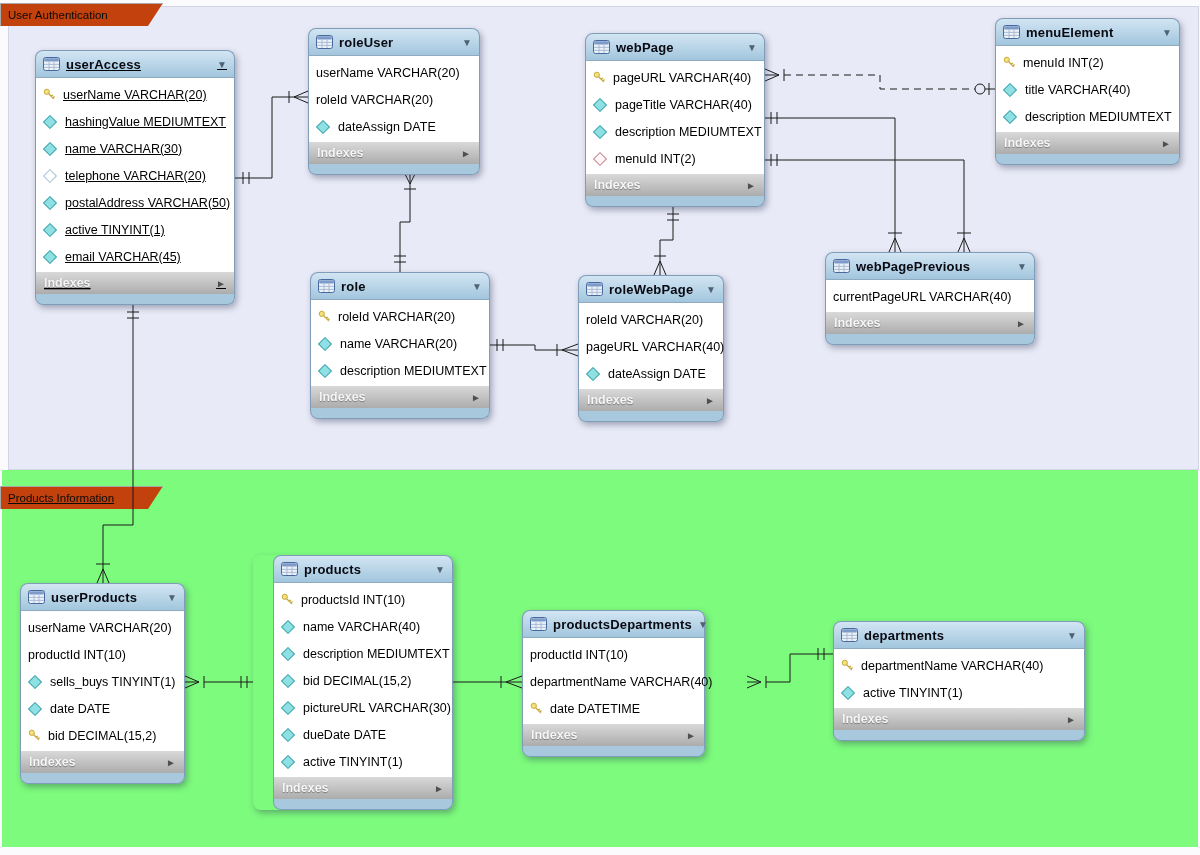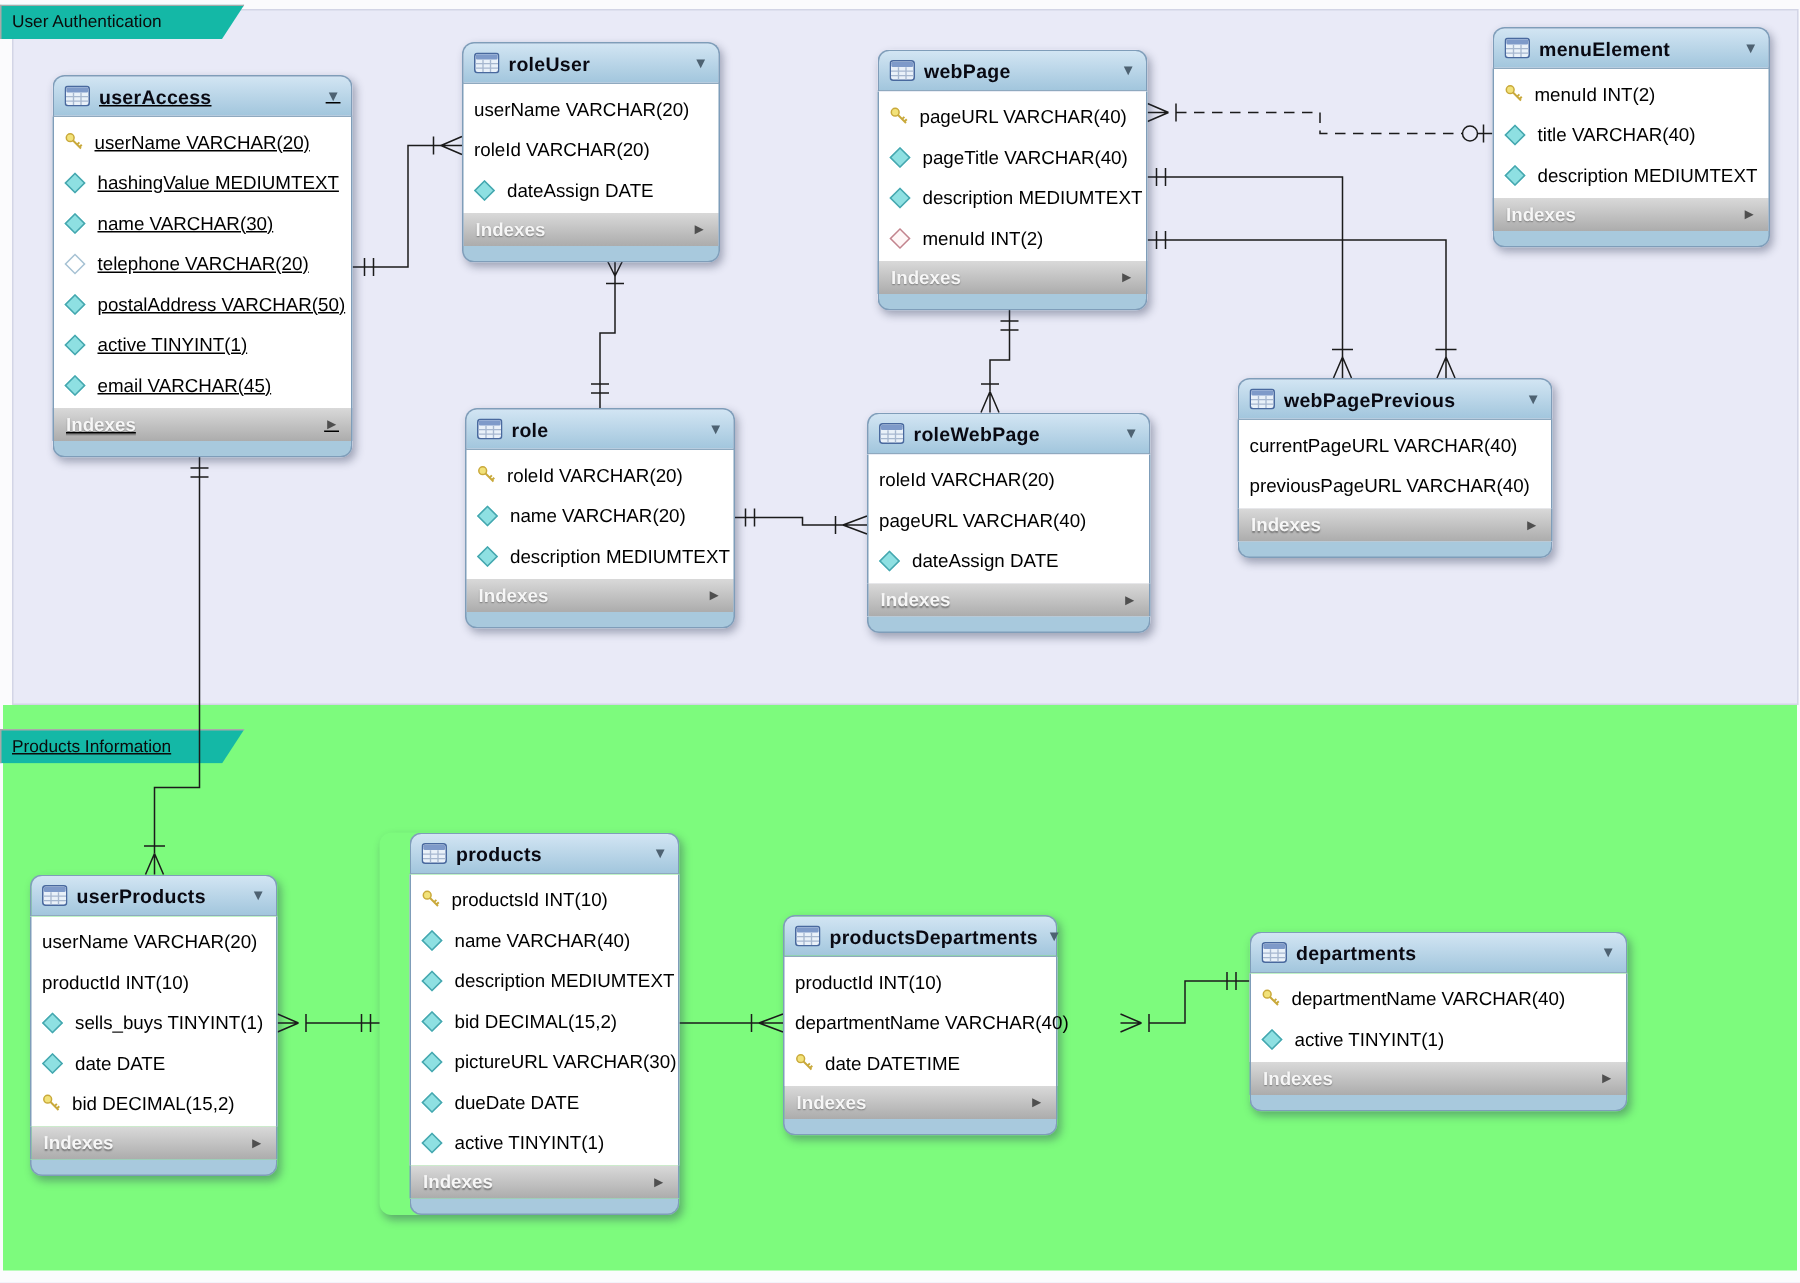--- a/index.html
+++ b/index.html
@@ -8,21 +8,21 @@
     background:#FBFBFD;
     font-family:"Liberation Sans","DejaVu Sans",sans-serif;
     -webkit-font-smoothing:antialiased;
   }
   
   .section{position:absolute;z-index:0;}
   .section-auth{left:8px;top:6px;width:1189px;height:462px;background:#E9EAF7;border:1px solid #D3D5E6;}
   .section-products{left:2px;top:470px;width:1196px;height:377px;background:#7DFB7D;}
   .section-tab{
     position:absolute;z-index:1;height:23px;width:163px;
-    background:#14b8a6;border:1px solid #A9A9A9;border-bottom:none;
+    background:#c2410c;border:1px solid #A9A9A9;border-bottom:none;
     clip-path:polygon(0 0,100% 0,calc(100% - 15px) 100%,0 100%);
     font-size:11.5px;line-height:23px;padding-left:7px;color:#0B0B0B;box-sizing:border-box;
   }
   .tab-auth{left:0;top:3px;}
   .tab-products{left:0;top:486px;text-decoration:underline;}
   
   #connectors{position:absolute;left:0;top:0;z-index:2;pointer-events:none;}
   #connectors path,#connectors line{stroke:#1B1B1B;stroke-width:1;fill:none;}
   #connectors .dash{stroke-dasharray:7 5;}
   
@@ -307,21 +307,21 @@
           <span class="f-icon diam"></span>
           <span class="f-label">description MEDIUMTEXT</span>
         </div>
       </div>
       <div class="t-footer">
         <span>Indexes</span>
         <span class="expand-arrow">►</span>
       </div>
       <div class="t-cap"></div>
     </div>
-    <div class="table-card" style="left: 578px; top: 275px; width: 189px;">
+    <div class="table-card" style="left: 578px; top: 275px; width: 146px;">
       <div class="t-header">
         <span class="t-icon"><svg width="17" height="14" viewBox="0 0 17 14">
             <rect x="0.5" y="0.5" width="16" height="13" rx="2" fill="#E9F1F9" stroke="#49699E"></rect>
             <rect x="1.2" y="1.2" width="14.6" height="3.4" rx="1" fill="#7E9AC9"></rect>
             <path d="M1 7.4 H16 M1 10.4 H16 M6 4.8 V13 M11 4.8 V13" stroke="#A6B7CF" stroke-width="0.9" fill="none"></path>
           </svg></span>
         <span class="t-title">roleWebPage</span>
         <span class="t-collapse">▼</span>
       </div>
       <div class="t-body">
@@ -349,23 +349,20 @@
             <rect x="1.2" y="1.2" width="14.6" height="3.4" rx="1" fill="#7E9AC9"></rect>
             <path d="M1 7.4 H16 M1 10.4 H16 M6 4.8 V13 M11 4.8 V13" stroke="#A6B7CF" stroke-width="0.9" fill="none"></path>
           </svg></span>
         <span class="t-title">webPagePrevious</span>
         <span class="t-collapse">▼</span>
       </div>
       <div class="t-body">
         <div class="t-row">
           <span class="f-label">currentPageURL VARCHAR(40)</span>
         </div>
-        <div class="t-row">
-          <span class="f-label">previousPageURL VARCHAR(40)</span>
-        </div>
       </div>
       <div class="t-footer">
         <span>Indexes</span>
         <span class="expand-arrow">►</span>
       </div>
       <div class="t-cap"></div>
     </div>
     <div class="table-card" style="left: 20px; top: 583px; width: 165px;">
       <div class="t-header">
         <span class="t-icon"><svg width="17" height="14" viewBox="0 0 17 14">

